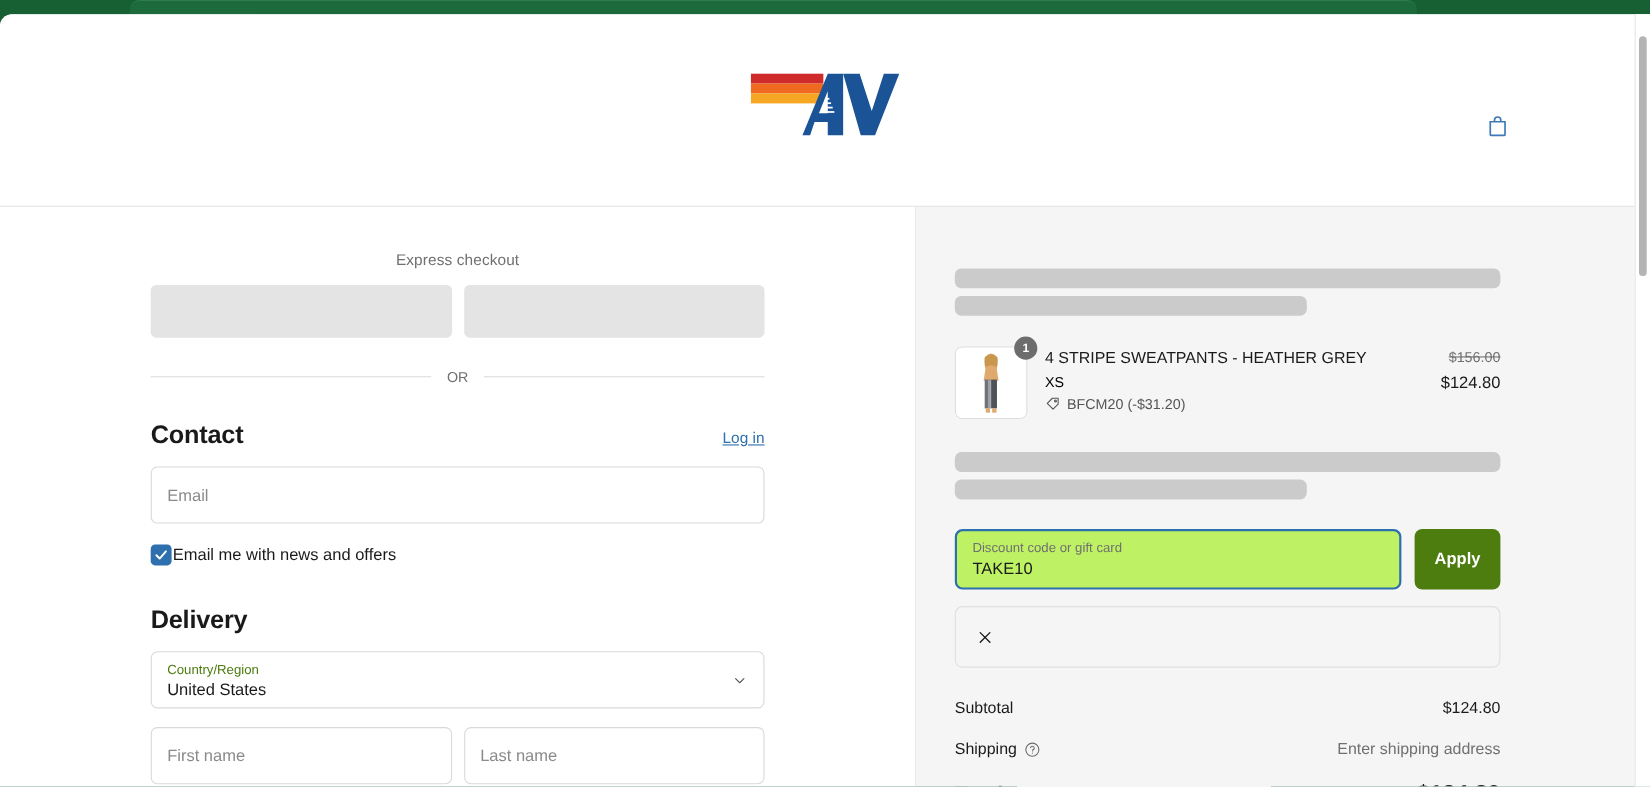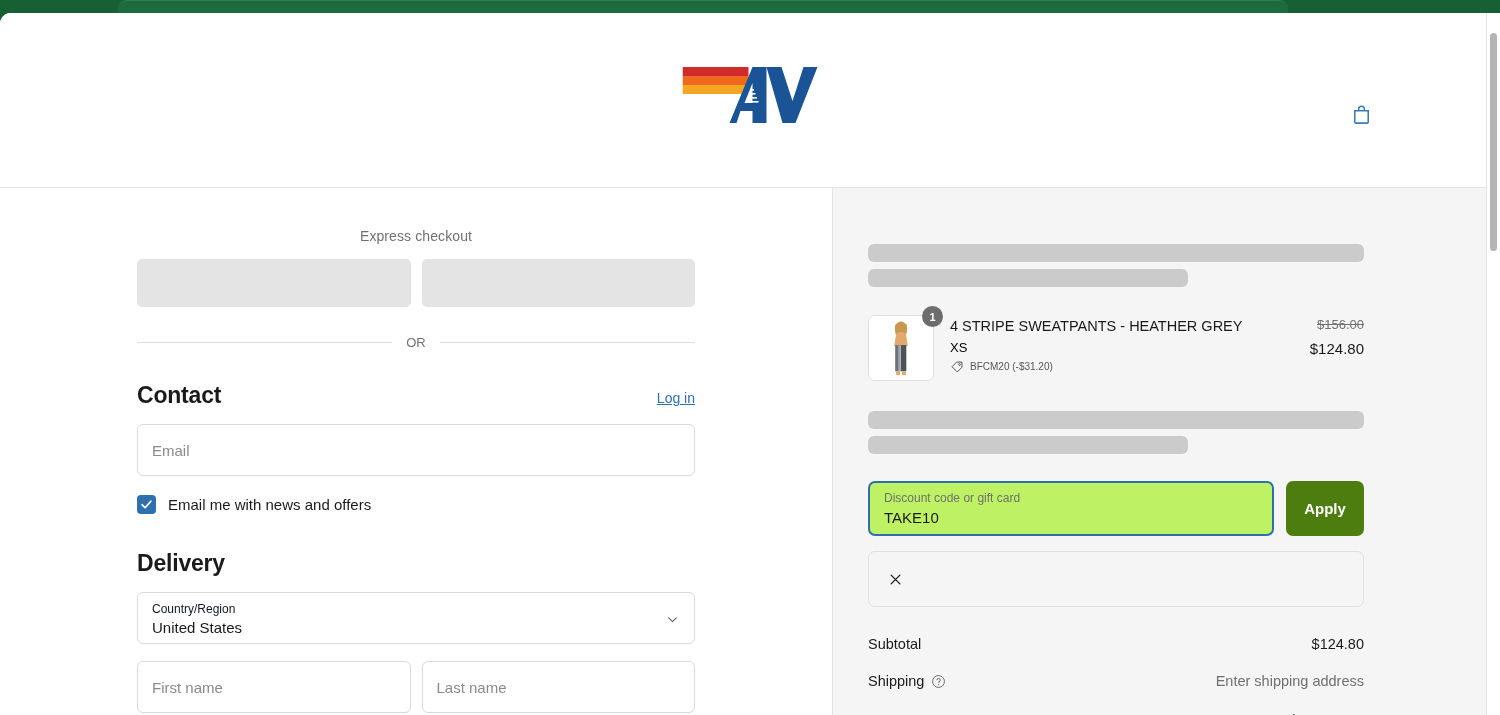--- a/index.html
+++ b/index.html
@@ -120,38 +120,38 @@
   .field {
     position: relative;
     height: 52px;
     border: 1px solid #d9d9d9;
     border-radius: 6px;
     background: #ffffff;
     margin-bottom: 17px;
   }
   .field .floating-label {
     position: absolute; left: 14px; top: 9px;
-    font-size: 12px; color: #0f172a;
+    font-size: 12px; color: #4d7c0f;
   }
   .field .field-value {
     position: absolute; left: 14px; top: 26px;
     font-size: 15px; color: #1a1a1a;
   }
   .field .placeholder-only {
     position: absolute; left: 14px; top: 17px;
     font-size: 15px; color: #8a8a8a;
   }
   .field .chevron {
     position: absolute; right: 15px; top: 19px;
     width: 13px; height: 13px;
   }
 
   
   #newsletter-row {
-    display: flex; align-items: center; gap: 12px;
+    display: flex; align-items: center; gap: 1px;
     margin: 19px 0 36px;
   }
   #newsletter-checkbox {
     width: 19px; height: 19px;
     background: #2e6fad; border-radius: 4px;
     display: flex; align-items: center; justify-content: center;
     cursor: pointer;
     flex: 0 0 auto;
   }
   #newsletter-label { font-size: 15px; color: #1a1a1a; }
@@ -186,21 +186,21 @@
     width: 21px; height: 21px; border-radius: 50%;
     background: #6d6d6d; color: #ffffff;
     font-size: 11px; font-weight: bold;
     display: flex; align-items: center; justify-content: center;
   }
   #line-item-info { flex: 1; padding-top: 2px; }
   #line-item-title { font-size: 14.5px; color: #1a1a1a; line-height: 1.3; }
   #line-item-variant { font-size: 13px; color: #000000; margin-top: 4px; }
   #line-item-discount {
     display: flex; align-items: center; gap: 6px;
-    font-size: 10px; color: #555555; margin-top: 5px;
+    font-size: 13px; color: #555555; margin-top: 5px;
   }
   #line-item-prices { text-align: right; padding-top: 2px; flex: 0 0 auto; }
   #line-item-compare-price {
     font-size: 13px; color: #707070; text-decoration: line-through;
   }
   #line-item-price { font-size: 15px; color: #1a1a1a; margin-top: 8px; }
 
   #summary-mid-skeletons { margin-top: 30px; }
   #summary-mid-skeletons .summary-skeleton-narrow { margin-top: 7px; }
 

